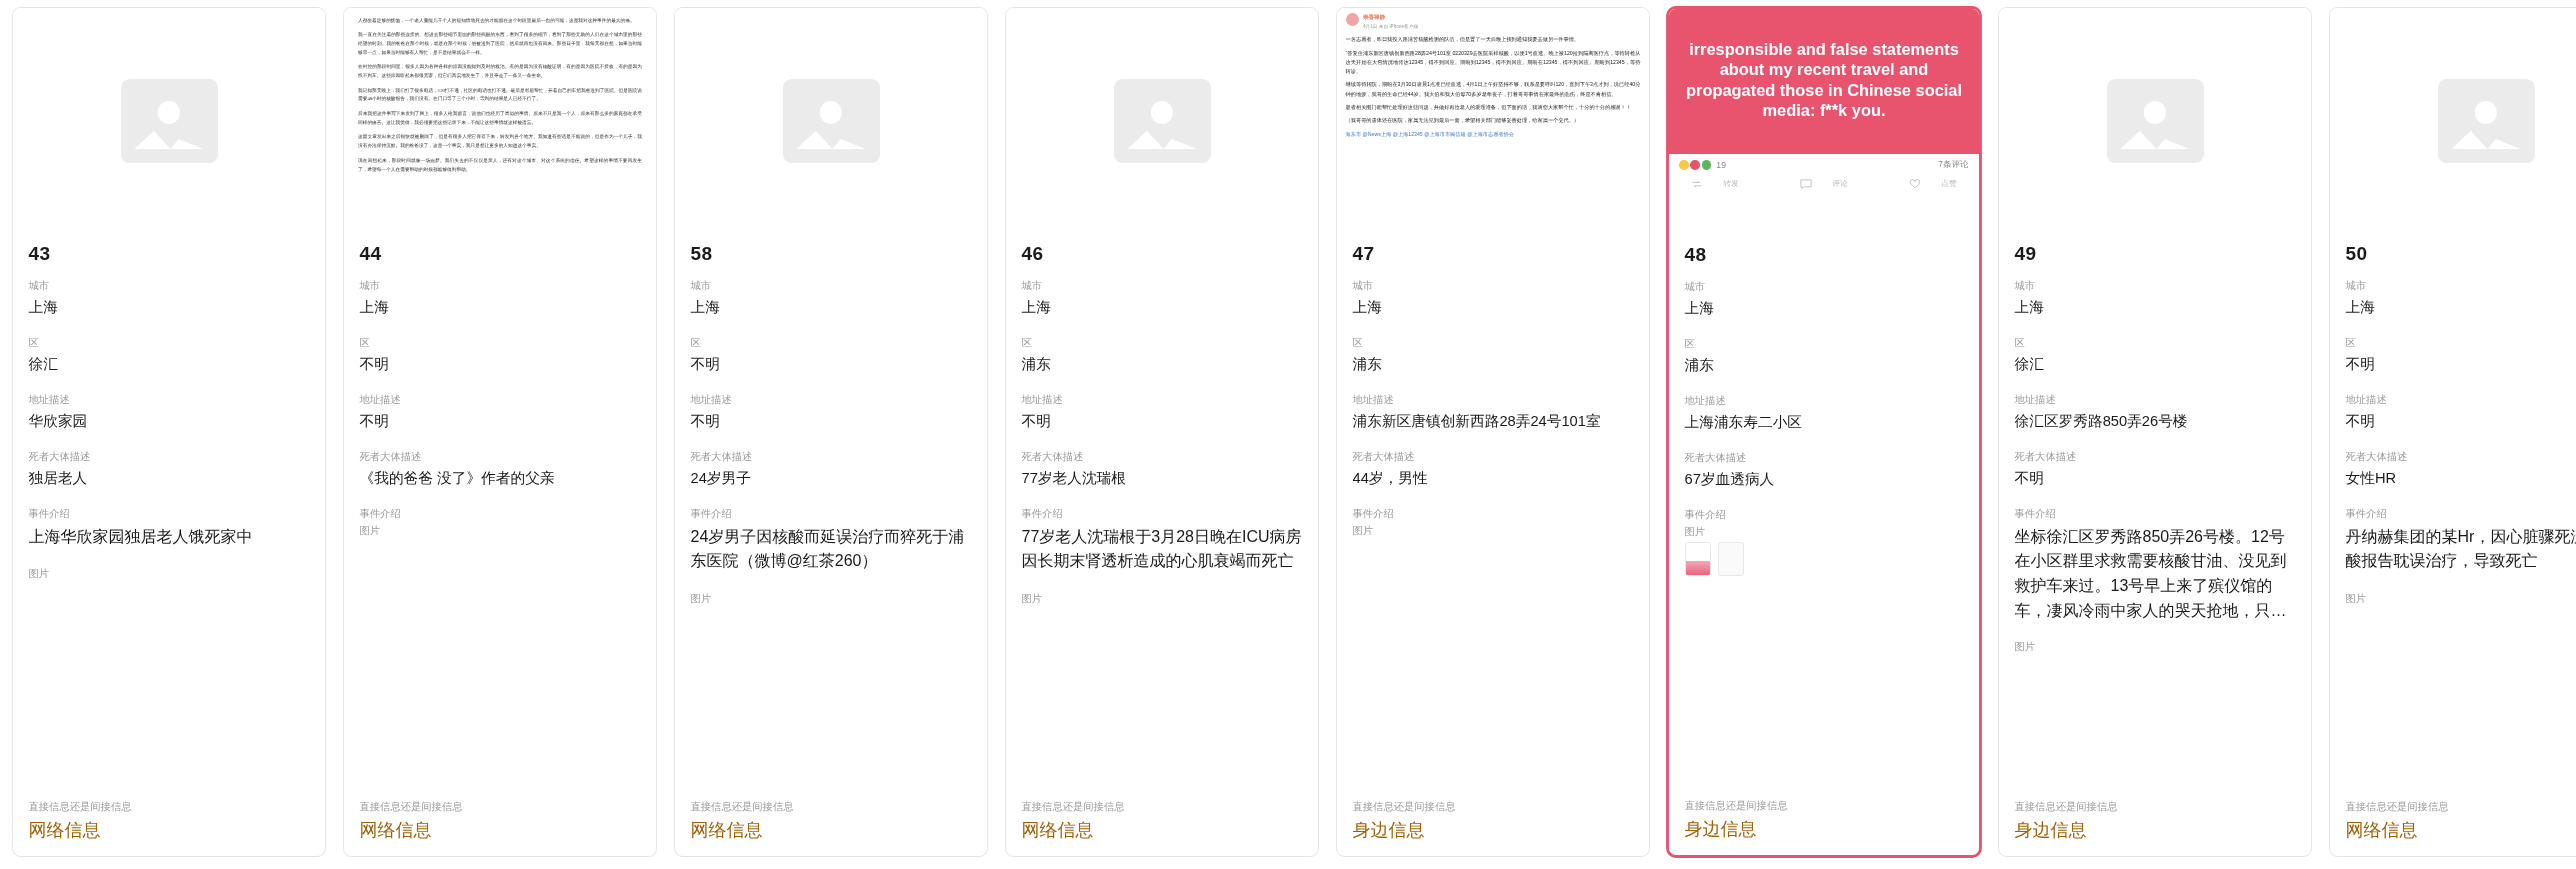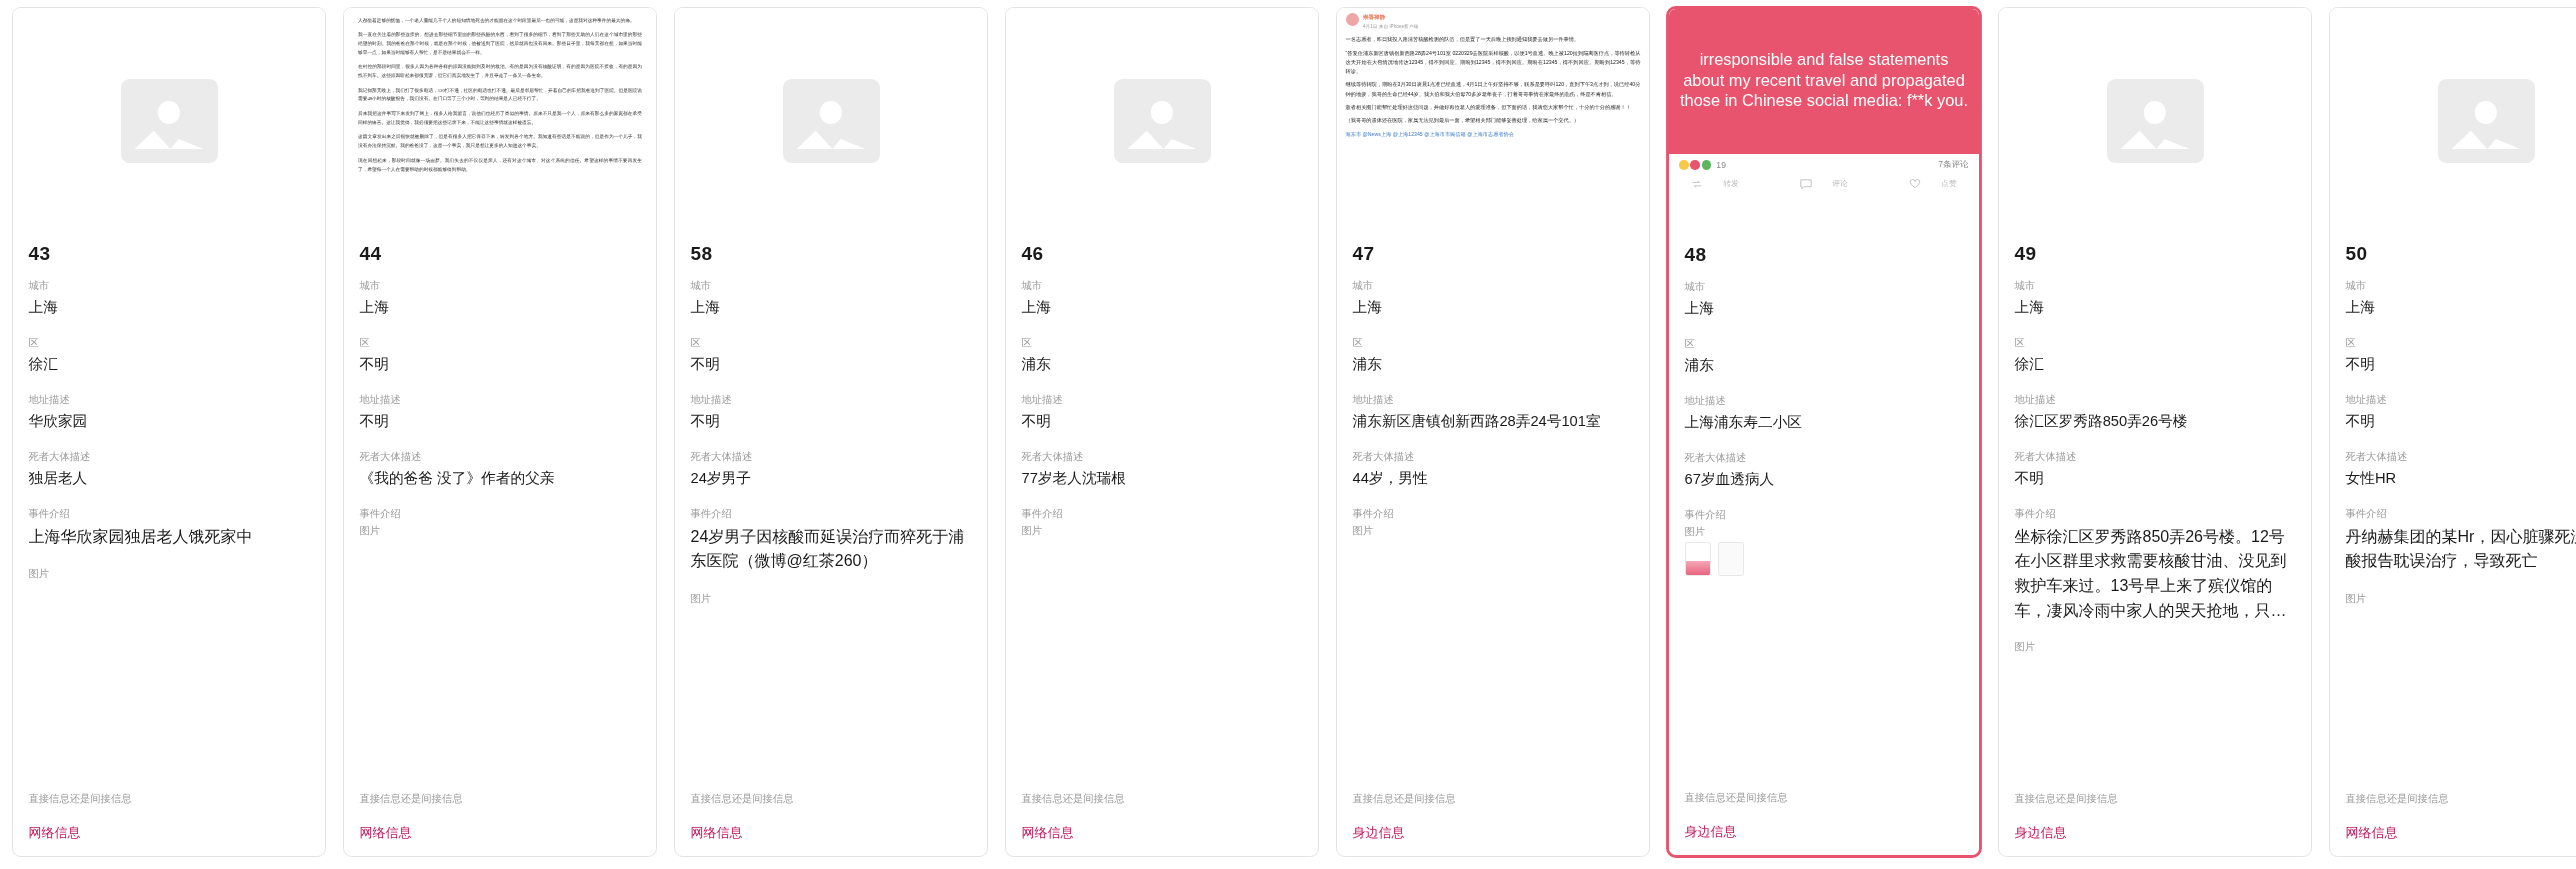--- a/index.html
+++ b/index.html
@@ -105,23 +105,23 @@
     border-radius: 2.6px;
     background: #fafafa;
   }
   .thumb.pink {
     background: linear-gradient(#ffffff 55%, #f4a9b8 55%, #e8657f 100%);
   }
   .footer {
     padding: 0 15.5px 14px 15.5px;
   }
   .fsrc {
-    font-size: 13px;
-    color: #be185d;
-    margin-top: 19px;
+    font-size: 18px;
+    color: #a16207;
+    margin-top: 5px;
   }
   
   .textwall {
     font-size: 4.7px;
     line-height: 1.85;
     color: #2a2a2a;
     padding: 8.6px 14px 0 14px;
     text-align: justify;
     height: 100%;
     overflow: hidden;
@@ -144,21 +144,21 @@
   .wb-body p { margin: 0 0 4.3px 0; text-align: justify; }
   .wb-link { color: #3b78c3; }
   
   .card.selected {
     border: 2.6px solid #e8536d;
     box-shadow: 0 0 0 0.9px #e8536d;
   }
   .banner {
     background: #e8536d;
     color: #ffffff;
-    font-weight: 400;
+    font-weight: 700;
     font-size: 16.4px;
     line-height: 1.25;
     text-align: center;
     padding: 5.2px 10.3px 8.6px 10.3px;
     height: 145px;
     overflow: hidden;
     display: flex;
     align-items: center;
     justify-content: center;
   }
@@ -265,20 +265,21 @@
         <div class="idx">46</div>
         <div class="flabel">城市</div>
         <div class="fval">上海</div>
         <div class="flabel">区</div>
         <div class="fval">浦东</div>
         <div class="flabel">地址描述</div>
         <div class="fval">不明</div>
         <div class="flabel">死者大体描述</div>
         <div class="fval">77岁老人沈瑞根</div>
         <div class="flabel">事件介绍</div>
+        <div class="fval small">77岁老人沈瑞根于3月28日晚在ICU病房因长期末肾透析造成的心肌衰竭而死亡</div>
         <div class="flabel">图片</div>
         <div class="thumbs"></div>
       </div>
       <div class="footer">
         <div class="flabel">直接信息还是间接信息</div>
         <div class="fsrc">网络信息</div>
       </div>
     </div>
     <div class="card">
       <div class="media">

